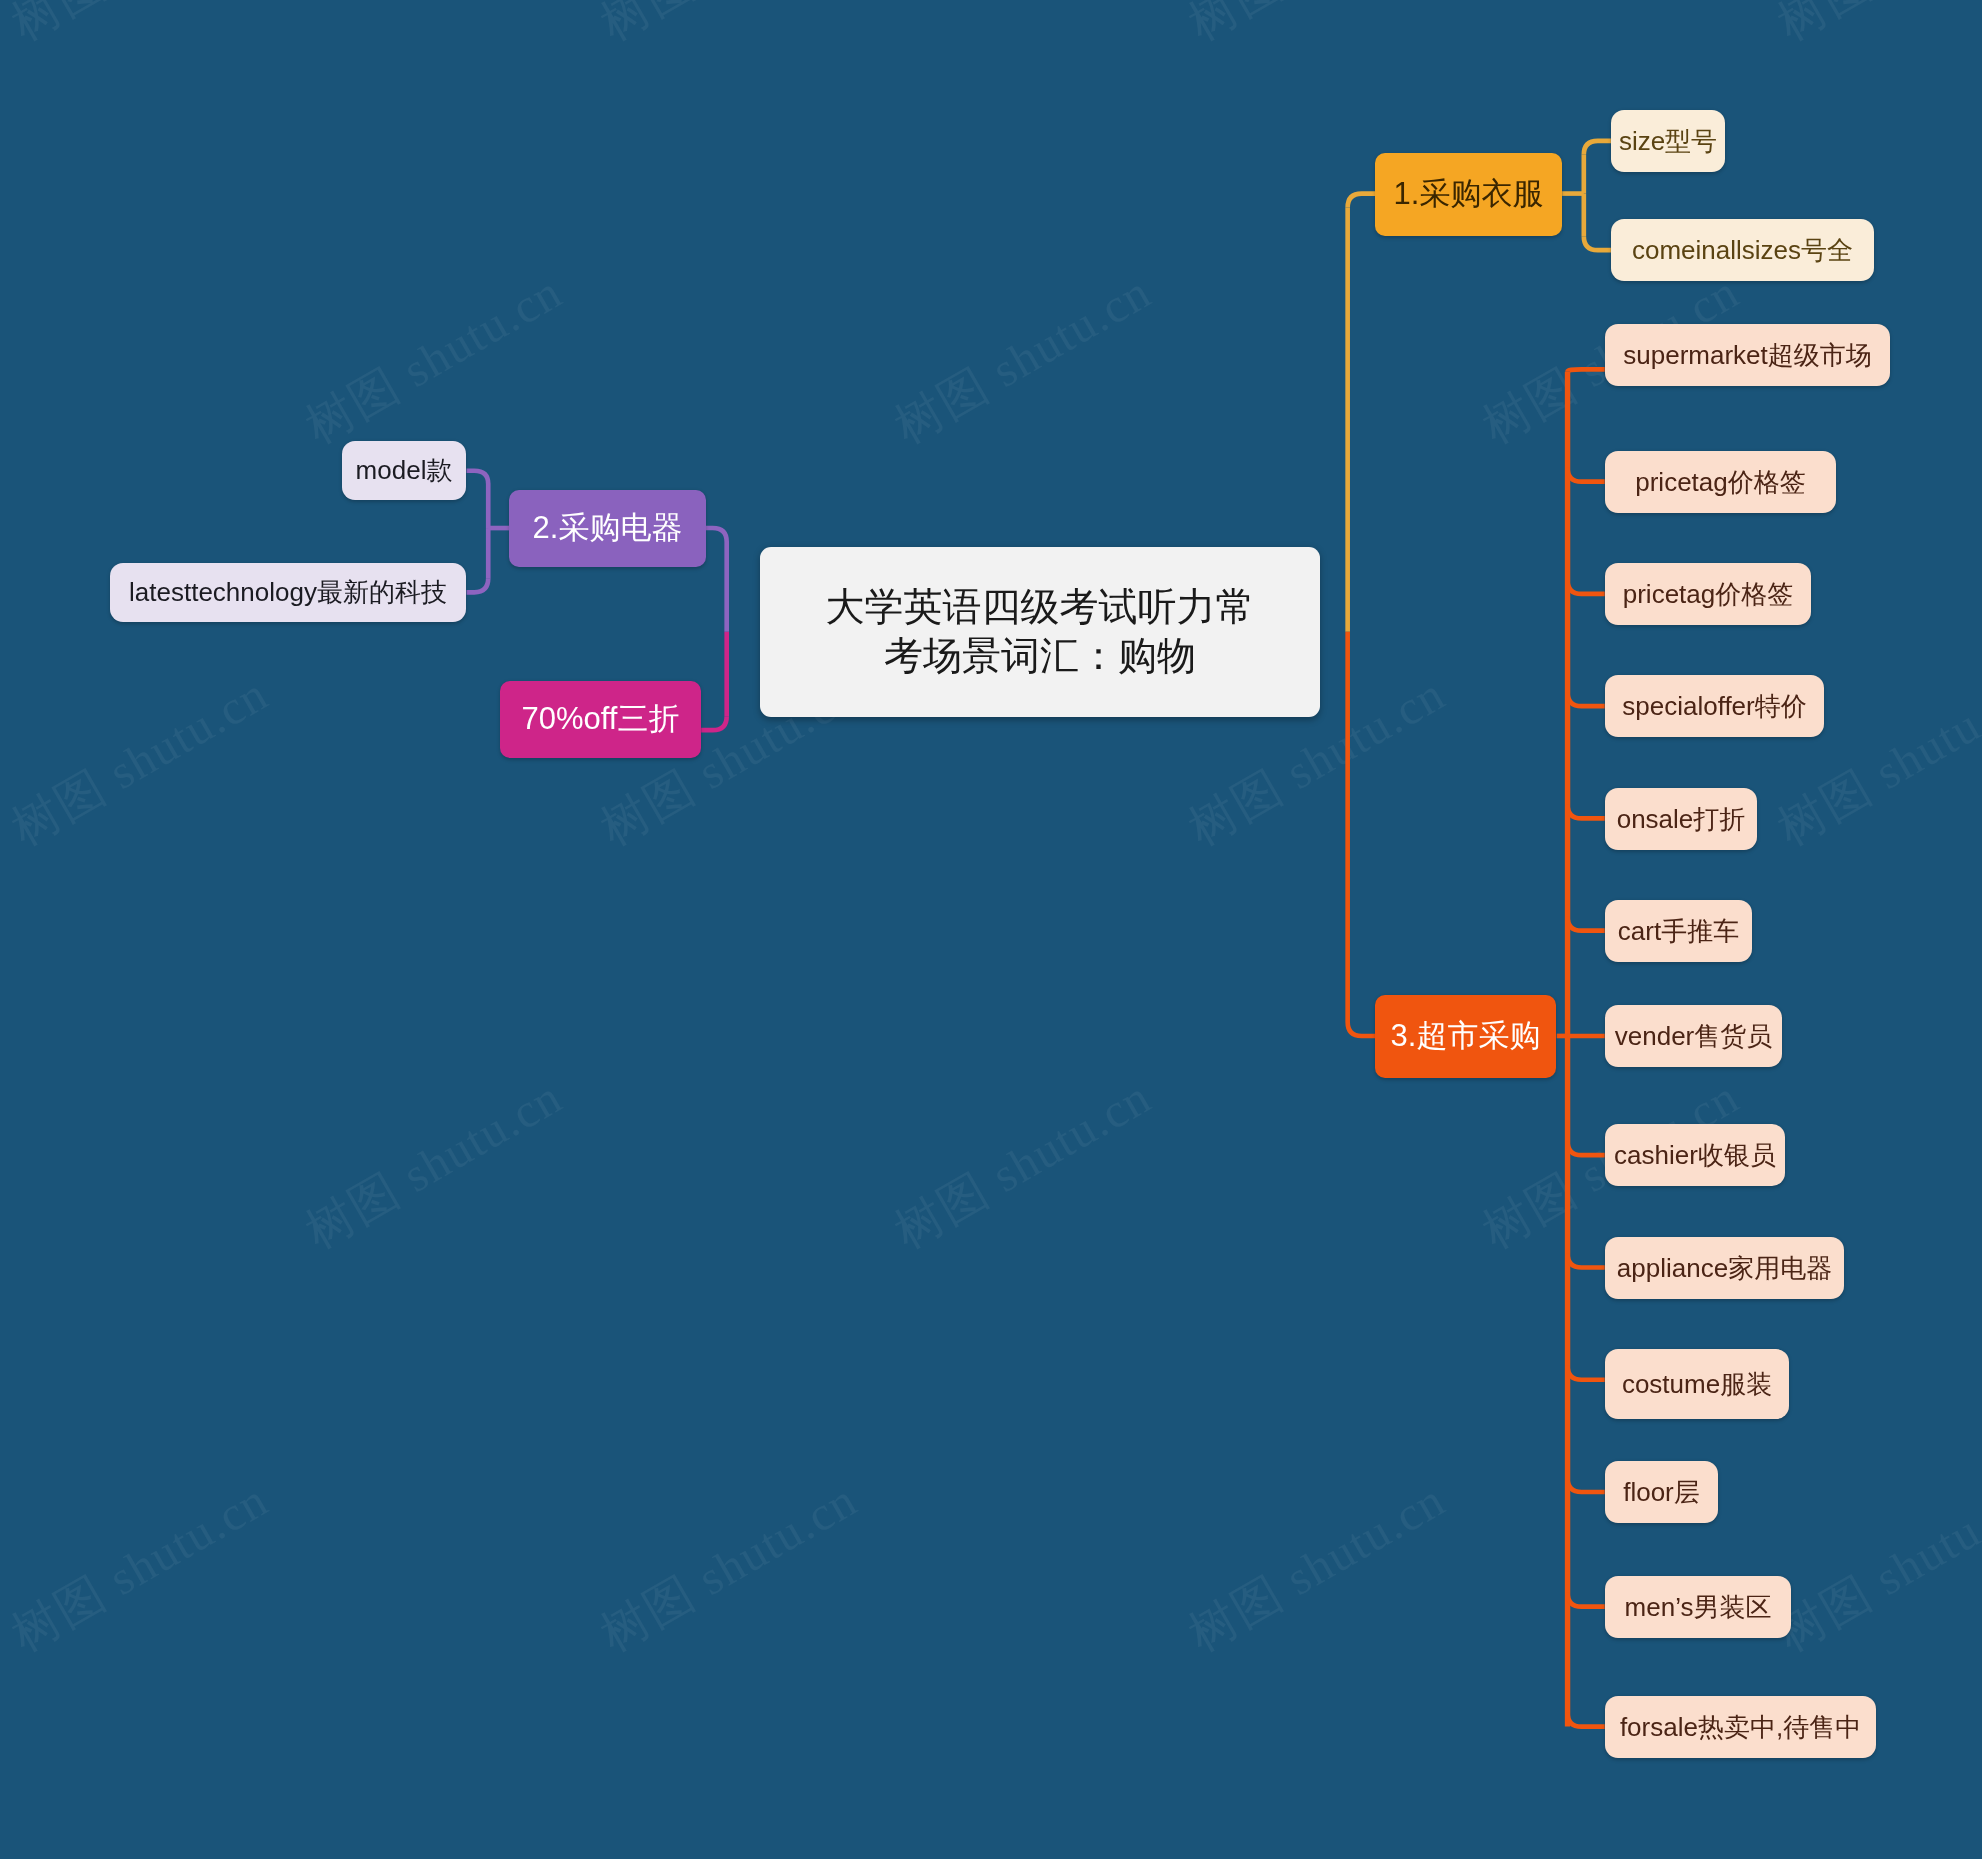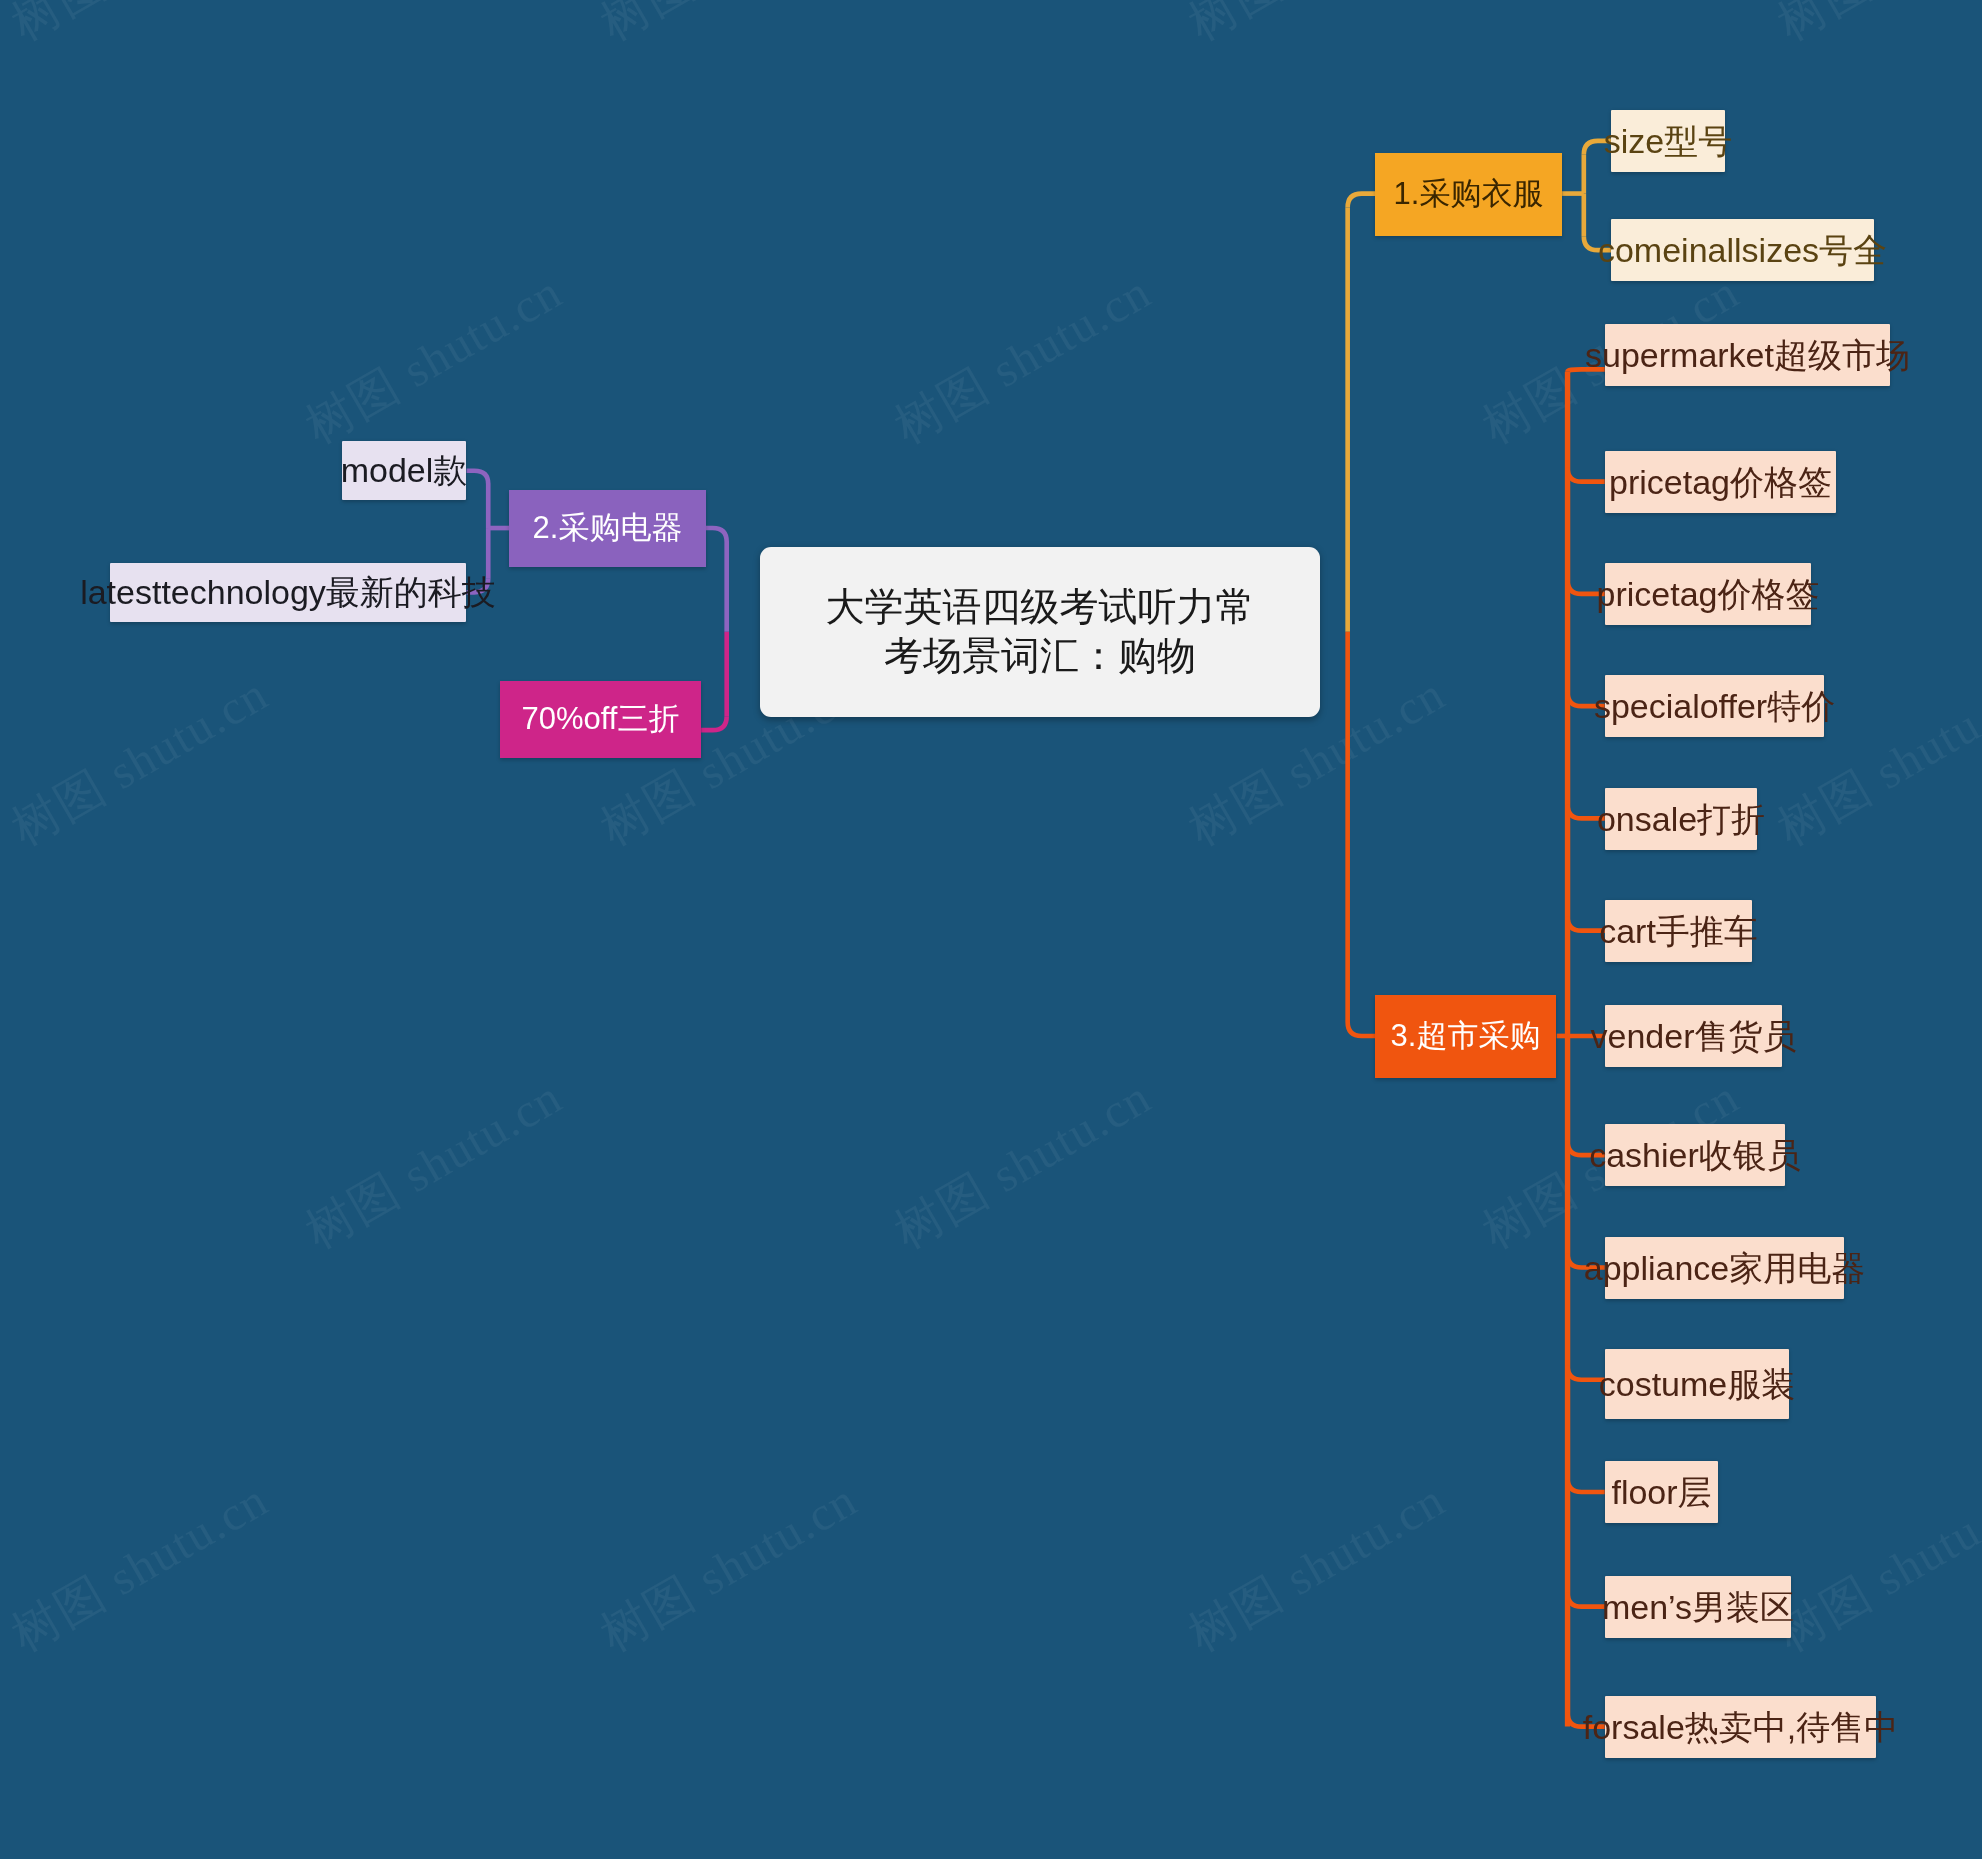--- a/index.html
+++ b/index.html
@@ -58,31 +58,31 @@
     font-size:39px;
     padding:23px 26px;
     box-shadow:0 2.3px 7px rgba(0,0,0,0.30);
   }
   .node.center .line { display:block; }
 
   .node.main {
     font-size:31px;
     padding:15.5px 20px;
     color:#ffffff;
-    border-radius:0;
+    border-radius:10px;
   }
   .node.main.orange  { background:#F5A623; color:#3A2600; }
   .node.main.purple  { background:#8A62BE; }
   .node.main.magenta { background:#CE2589; }
   .node.main.red     { background:#F0550F; }
 
   .node.leaf {
-    font-size:34px;
+    font-size:26px;
     padding:11.6px 17px;
-    border-radius:1px;
+    border-radius:13px;
   }
   .node.leaf.cream    { background:#FAEDD9; color:#5A4312; }
   .node.leaf.peach    { background:#FBDECD; color:#4B2415; }
   .node.leaf.lavender { background:#E7E1F0; color:#1B1B22; }
 </style>
 </head>
 <body>
 
 <div id="stage">
 

